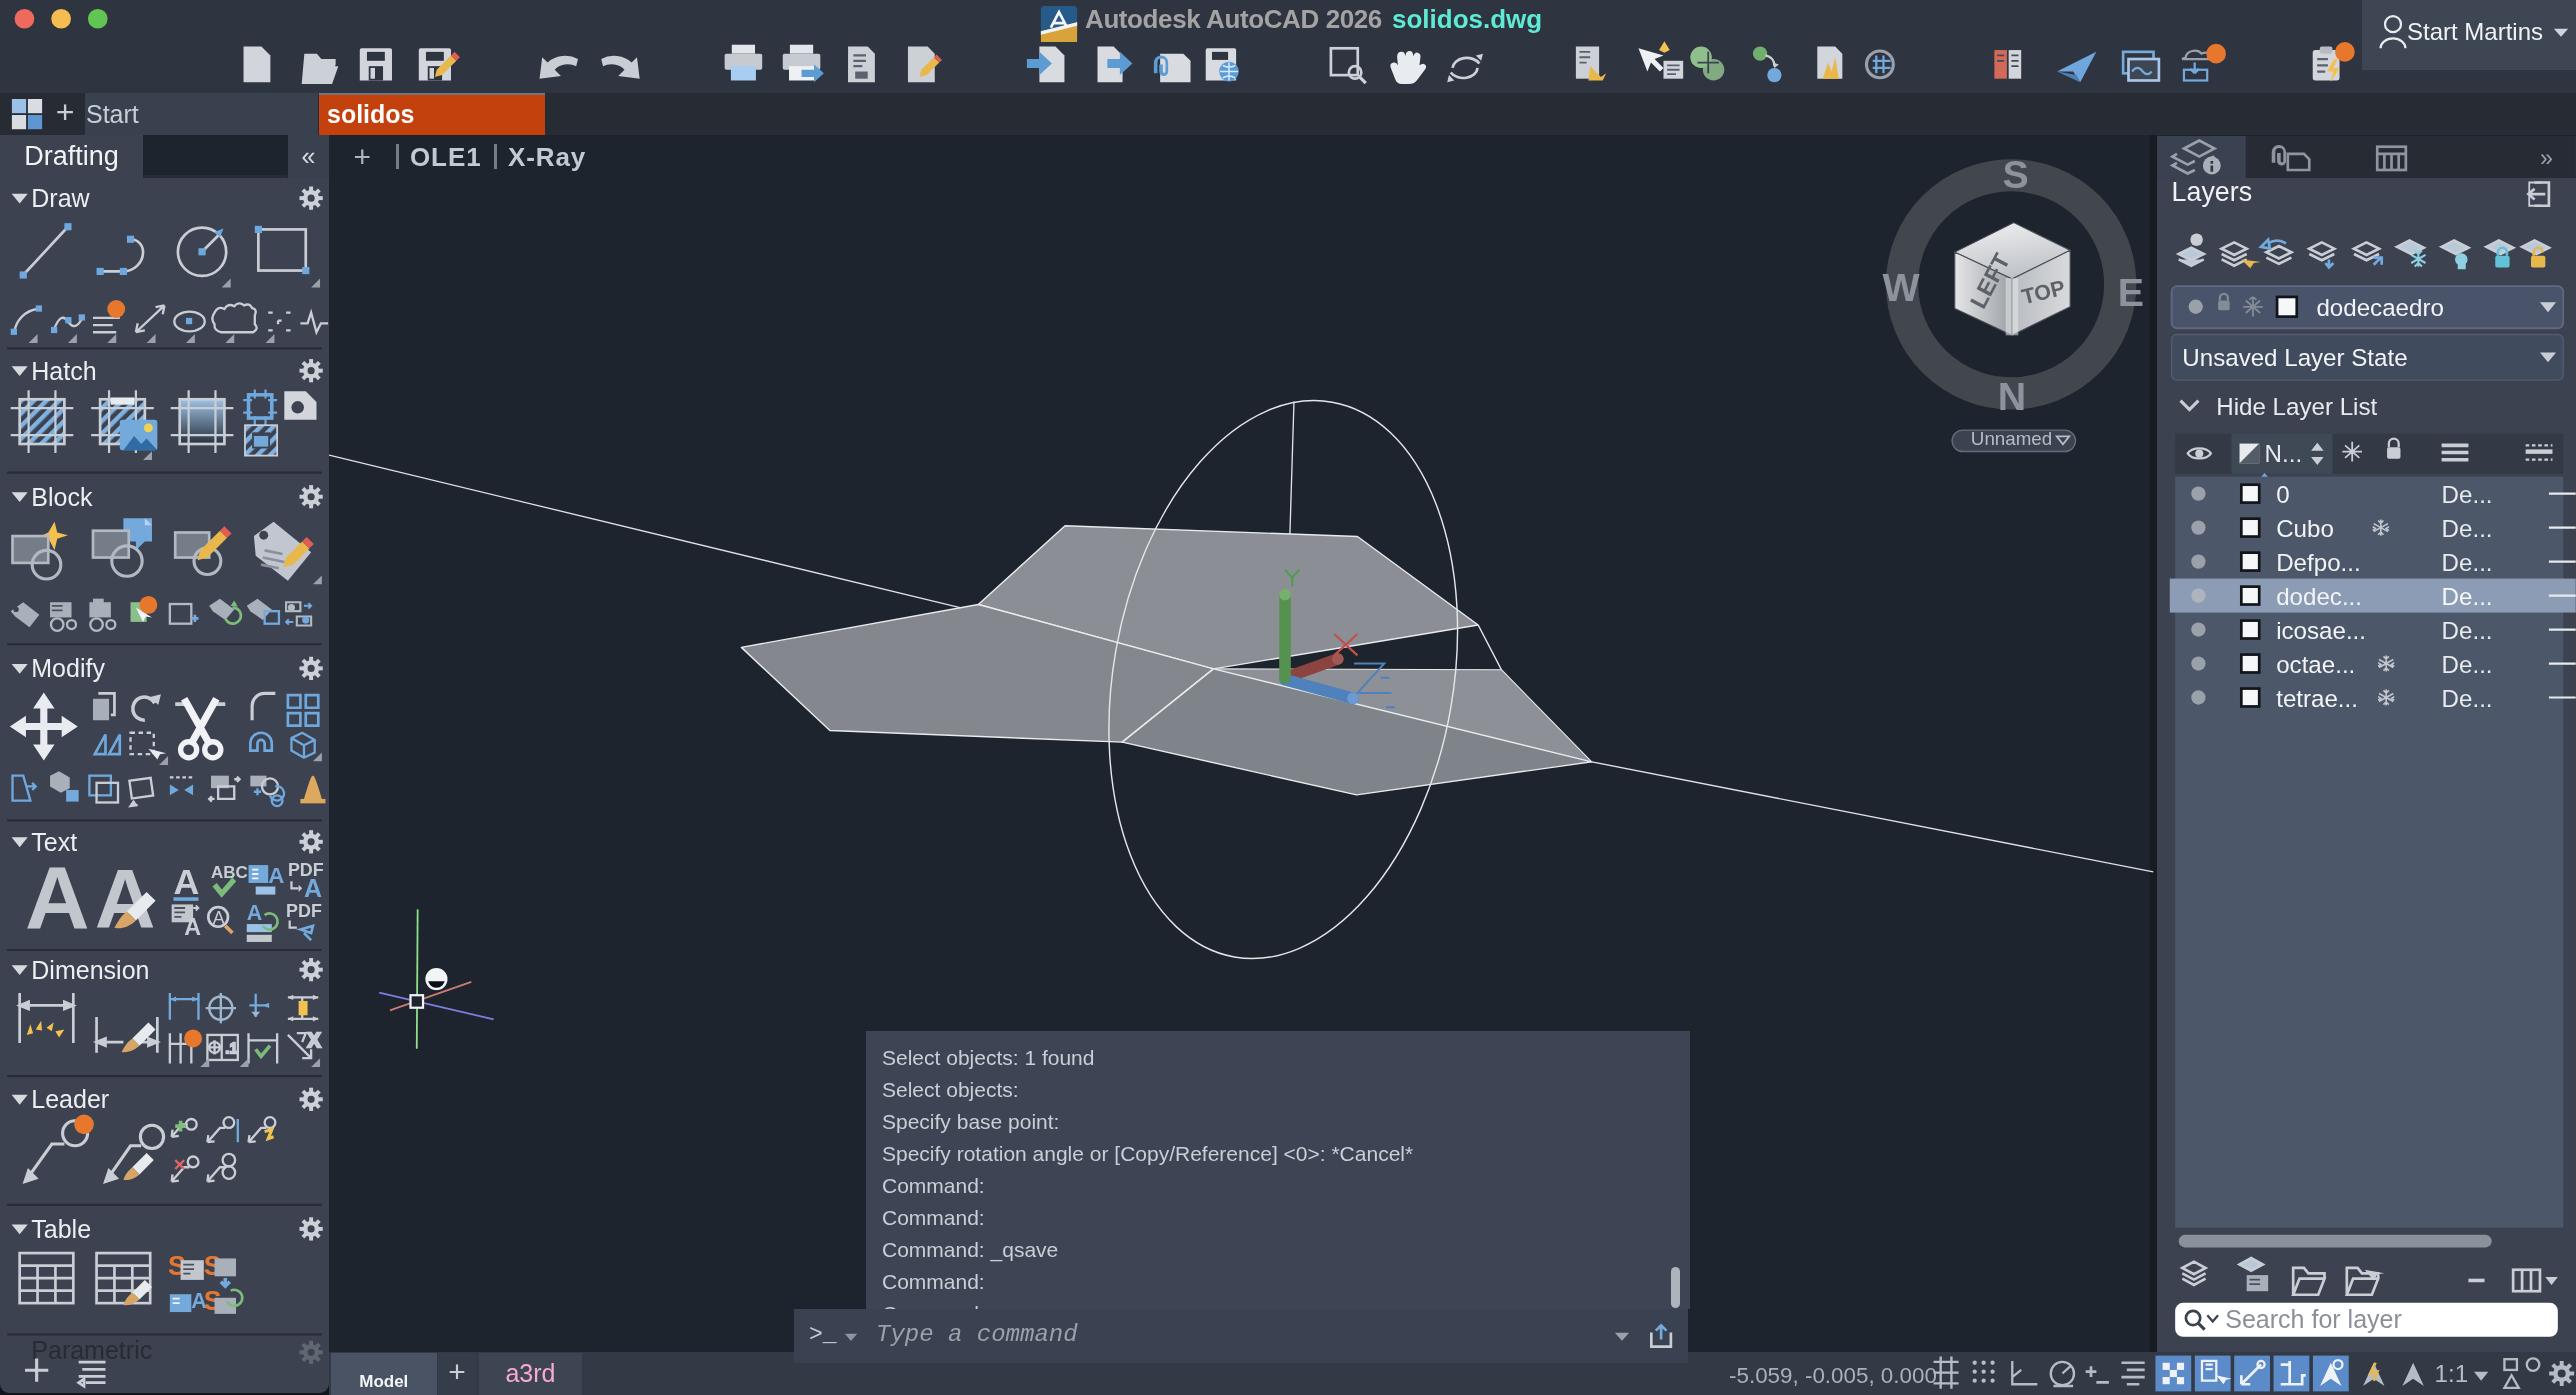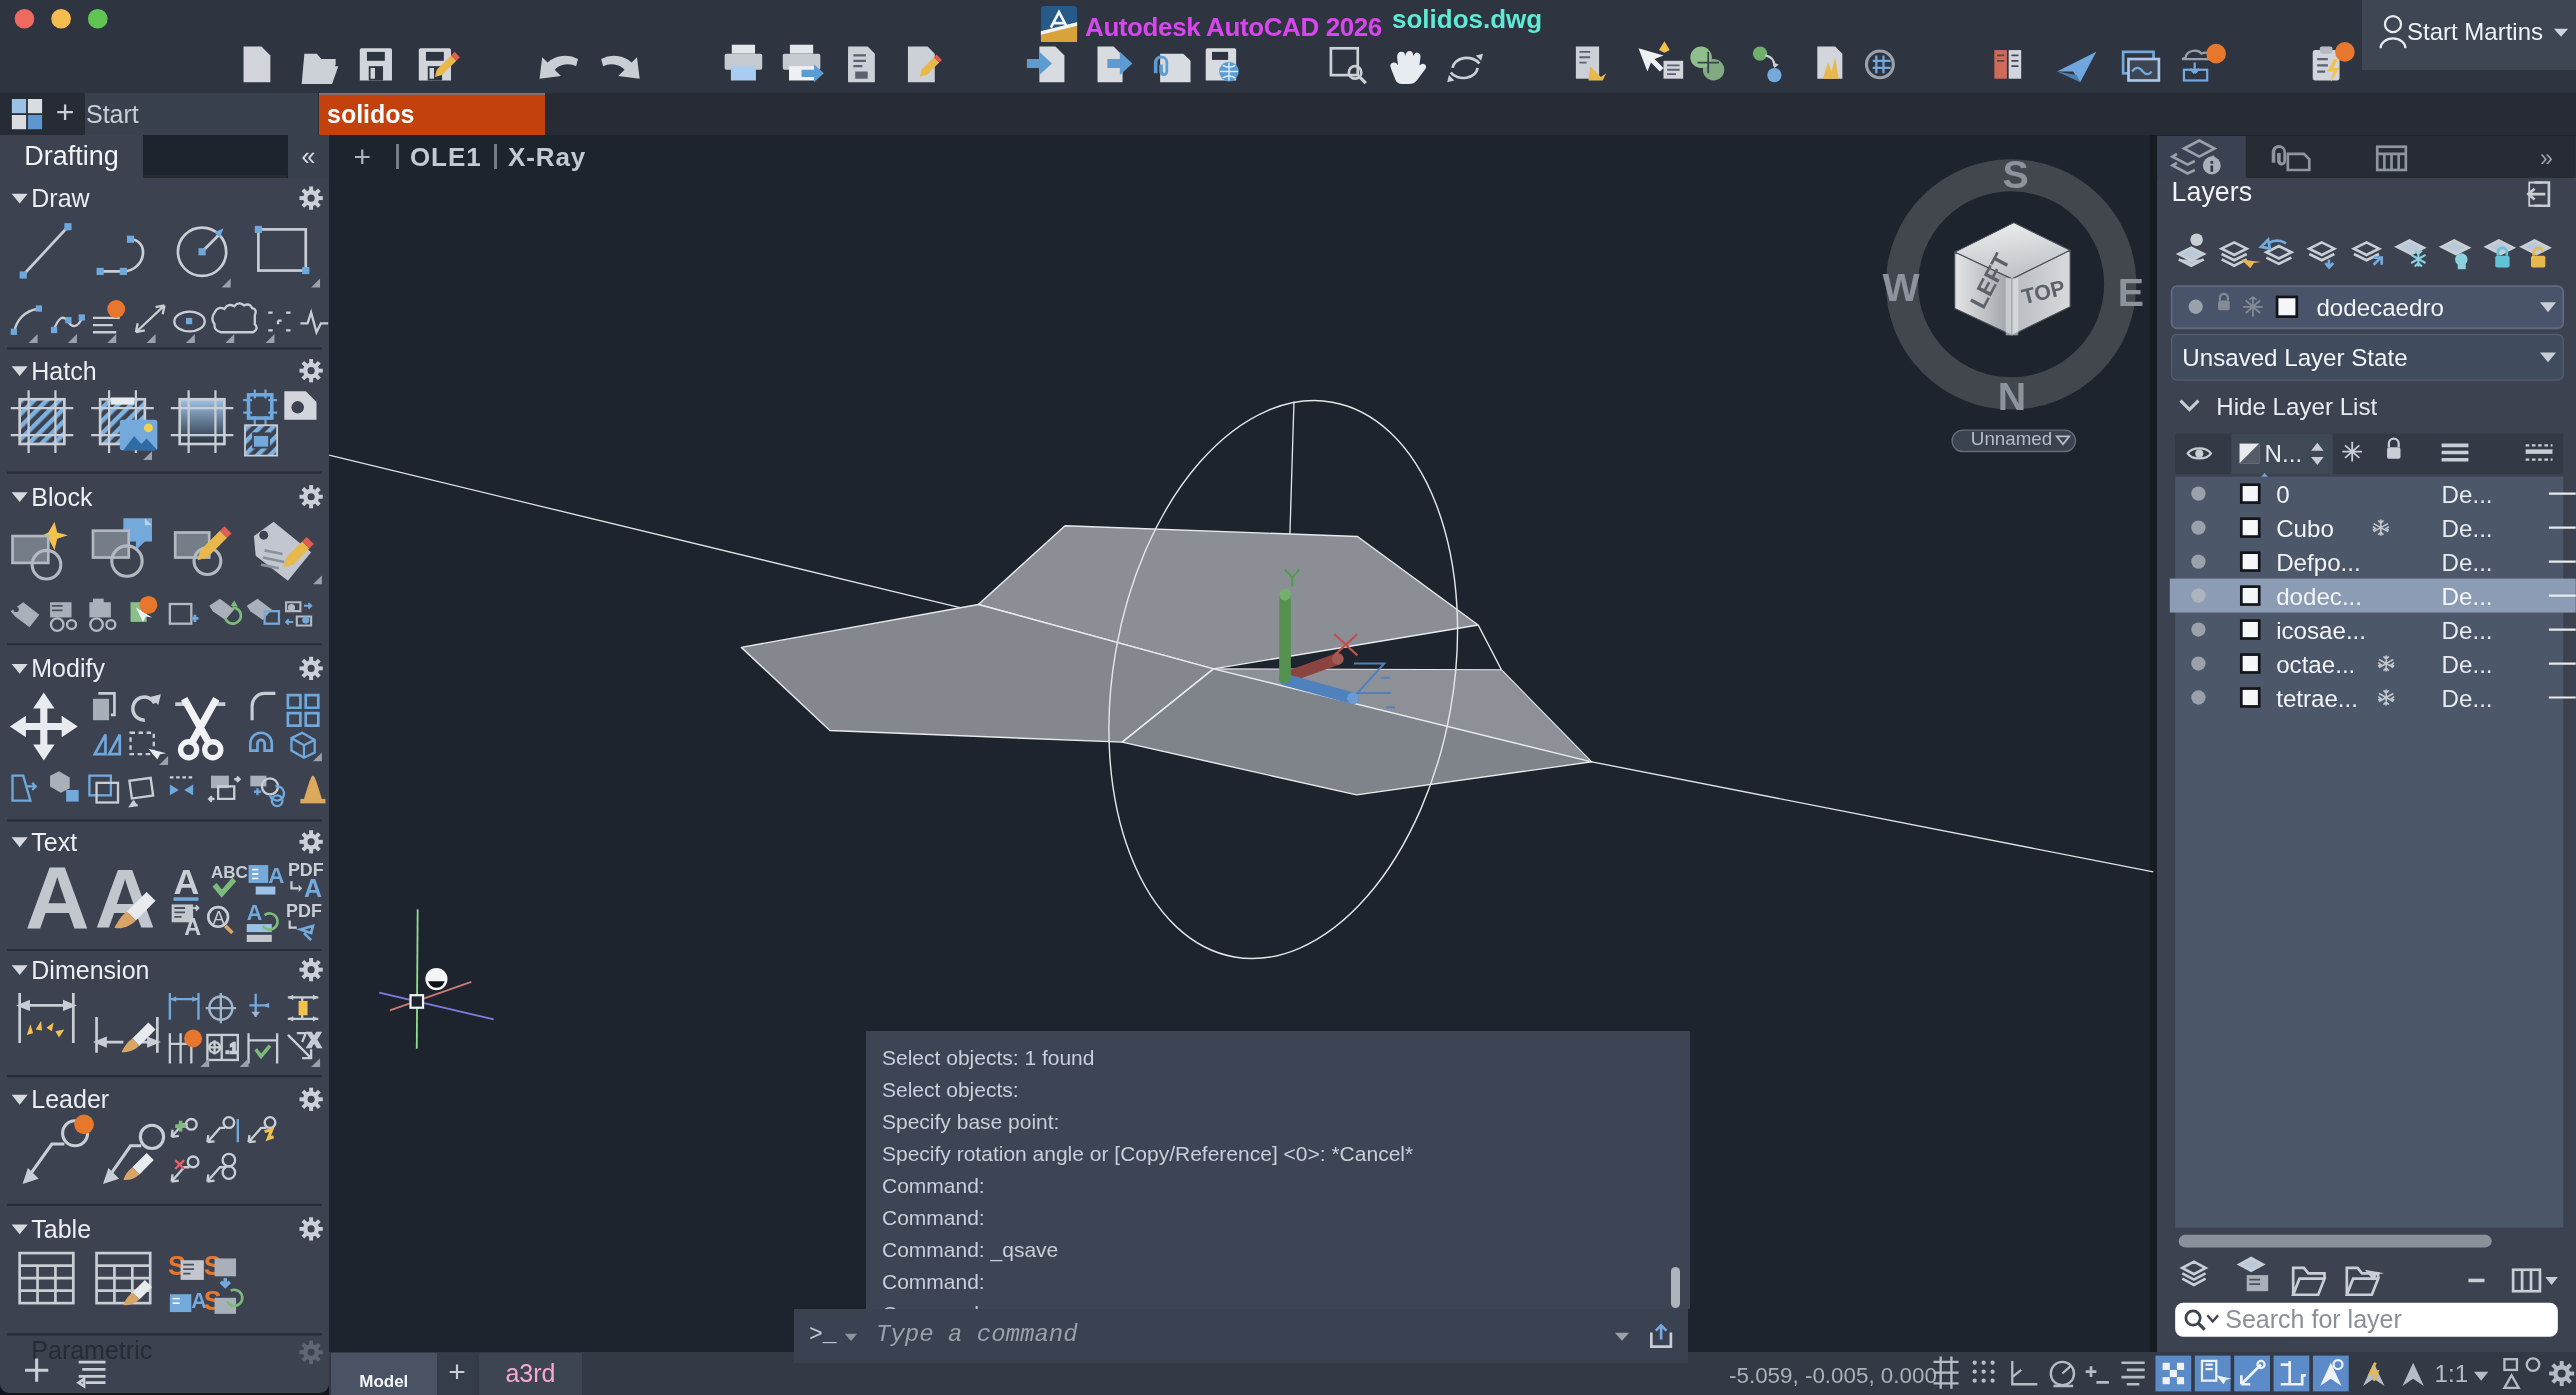--- a/index.html
+++ b/index.html
@@ -134,21 +134,21 @@
   <path d="M1040 66 l-8 14 h7 l-3 12 10-16 h-7 l5-10 z" fill="#f2c14e"></path>
   <circle cx="1052" cy="58" r="11" fill="#e8772e"></circle>
  </svg>
 
  <svg class="abs" style="left:1040px;top:5.4px" width="38" height="38" viewBox="0 0 42 42">
   <rect x="1" y="1" width="40" height="40" rx="4" fill="#265a88"></rect>
   <path d="M1 41 v-12 l40-10 v22 z" fill="#d9a33c"></path>
   <path d="M1 29 l40-10 v4 l-40 10 z" fill="#f0f2f4"></path>
   <path d="M12 25 l9-17 9 17 M15 20 h12" stroke="#f4f6f8" stroke-width="3" fill="none"></path>
  </svg>
- <div class="abs" style="left:1085px;top:3.6px;font-size:26px;font-weight:bold;color:#d946ef;letter-spacing:-0.4px;margin-top:8px;">Autodesk AutoCAD 2026</div>
+ <div class="abs" style="left:1085px;top:3.6px;font-size:26px;font-weight:bold;color:#a3a3a3;letter-spacing:-0.4px;">Autodesk AutoCAD 2026</div>
  <div class="abs" style="left:1392px;top:3.6px;font-size:26px;font-weight:bold;color:#5eead4;">solidos.dwg</div>
 </div>
 <div class="abs" id="sara">
  <svg class="abs" style="left:12.5px;top:9px" width="36" height="41" viewBox="0 0 40 46">
   <circle cx="20" cy="17" r="9" fill="none" stroke="#e8ebee" stroke-width="2.5"></circle>
   <path d="M6 44 a14 11 0 0 1 28 0" fill="none" stroke="#e8ebee" stroke-width="2.5"></path>
  </svg>
  <div class="abs" style="left:45px;top:18px;">Start Martins</div>
  <svg class="abs" style="left:190px;top:27px" width="18" height="12.5" viewBox="0 0 20 14">
       <path d="M2 2 l8 9 8-9 z" fill="#cfd4da"></path>

